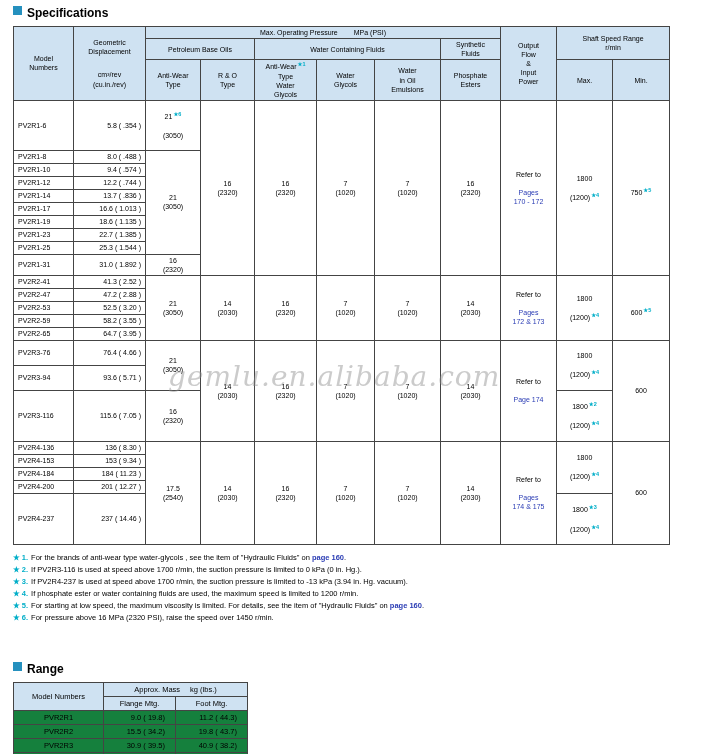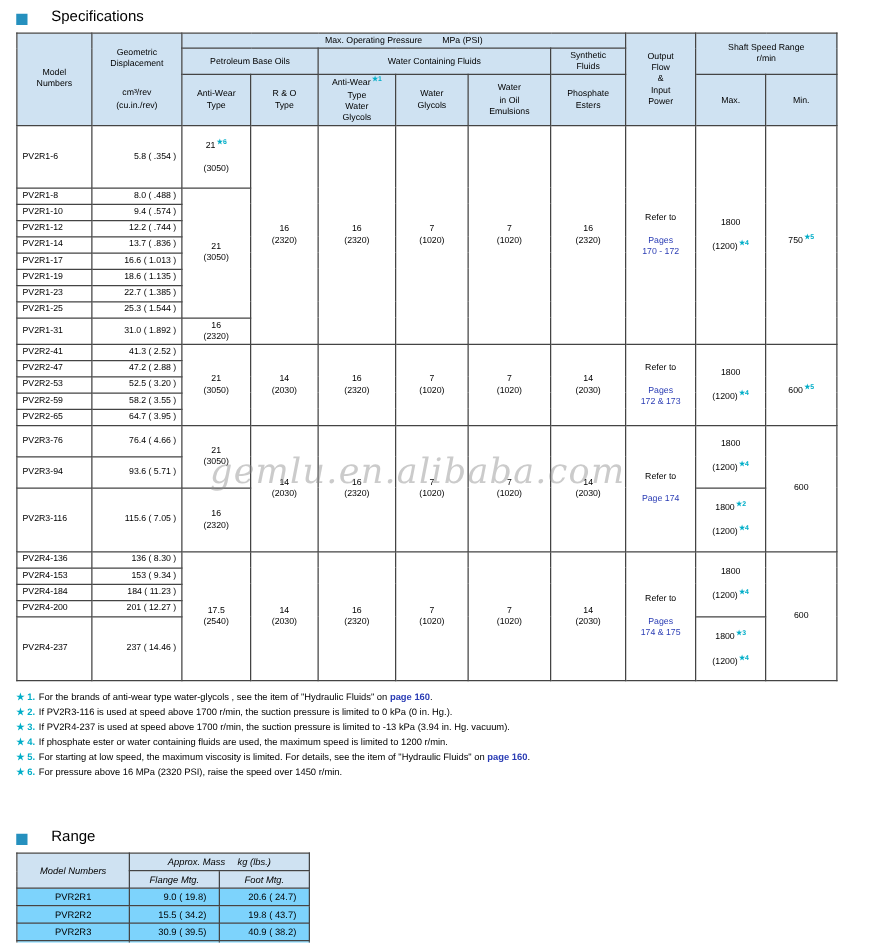--- a/index.html
+++ b/index.html
@@ -1,21 +1,21 @@
 <!DOCTYPE html>
 <html style="--accent: #2590be; --mark: #00aec8; --link: #2a3cb4; --header_bg: #cfe2f2; --border: #444444;"><head>
 <meta charset="utf-8">
 <style>
   :root{
     --accent:#2590be; --mark:#00aec8; --link:#2a3cb4; --header_bg:#cfe2f2; --border:#444444;
   }
   *{box-sizing:border-box;}
   body{margin:0;background:#fff;color:#000;width:710px;font-family:"Liberation Sans",sans-serif;}
   .page{position:relative;width:710px;height:754px;padding:4px 13px;overflow:hidden;}
-  .section-title{display:flex;align-items:flex-end;gap:19px;font-size:12px;font-weight:normal;margin:2px 0 6px 0;}
+  .section-title{display:flex;align-items:flex-start;gap:5px;font-size:12px;font-weight:bold;margin:2px 0 6px 0;}
   .bullet{width:9px;height:9px;background:var(--accent);display:inline-block;flex:0 0 auto;}
   table{border-collapse:collapse;table-layout:fixed;}
   table.spec{width:656px;font-size:7px;}
   .spec th,.spec td{border:1px solid var(--border);text-align:center;vertical-align:middle;padding:1px 1px;line-height:1.3;}
   .spec th{background:var(--header_bg);font-weight:normal;}
   .spec td{background:#fff;height:13px;}
   .pre{white-space:pre-line;}
   .spec td.p{white-space:pre-line;}
   .spec td.m{text-align:left;padding-left:4px;white-space:nowrap;}
   .spec td.d{text-align:right;padding-right:4px;white-space:nowrap;}
@@ -24,22 +24,22 @@
   sup.mark{color:var(--mark);font-size:5.5px;font-weight:bold;vertical-align:super;margin-left:1px;}
   .out{white-space:pre-line;}
   a.pagelink{color:var(--link);text-decoration:none;display:block;white-space:pre-line;cursor:pointer;}
   .fnotes{margin-top:7px;font-size:7.5px;line-height:12px;}
   .fn .fmark{color:var(--mark);font-weight:bold;margin-right:3px;}
   .fn a{color:var(--link);text-decoration:none;cursor:pointer;font-weight:bold;}
   .watermark{position:absolute;left:168px;top:360px;font-size:28px;font-style:italic;color:rgba(140,140,140,0.45);letter-spacing:1px;pointer-events:none;font-family:"DejaVu Serif",serif;}
   .mass-wrap{margin-top:38px;}
   table.mass{width:234px;font-size:7.5px;}
   .mass th,.mass td{border:1px solid var(--border);text-align:center;vertical-align:middle;padding:2px 2px;line-height:1.2;}
-  .mass th{background:var(--header_bg);font-weight:normal;font-style:italic;}
-  .mass td{background:#7dd3fc;}
+  .mass th{background:var(--header_bg);font-weight:normal;}
+  .mass td{background:#15803d;}
   .mass td.num{text-align:right;padding-right:10px;white-space:nowrap;}
   .gap2{margin-left:10px;}
 </style>
 </head>
 <body>
 
 <div class="page">
 
   <div class="section-title">
     <span class="bullet"></span>
@@ -343,21 +343,21 @@
         <th rowspan="2">Model Numbers</th>
         <th colspan="2"><span>Approx. Mass</span><span class="gap2">kg (lbs.)</span></th>
       </tr>
       <tr>
         <th>Flange Mtg.</th>
         <th>Foot Mtg.</th>
       </tr>
       <tr>
             <td>PVR2R1</td>
             <td class="num">9.0 ( 19.8)</td>
-            <td class="num">20.6 ( 24.7)</td>
+            <td class="num">11.2 ( 44.3)</td>
           </tr>
       <tr>
             <td>PVR2R2</td>
             <td class="num">15.5 ( 34.2)</td>
             <td class="num">19.8 ( 43.7)</td>
           </tr>
       <tr>
             <td>PVR2R3</td>
             <td class="num">30.9 ( 39.5)</td>
             <td class="num">40.9 ( 38.2)</td>

